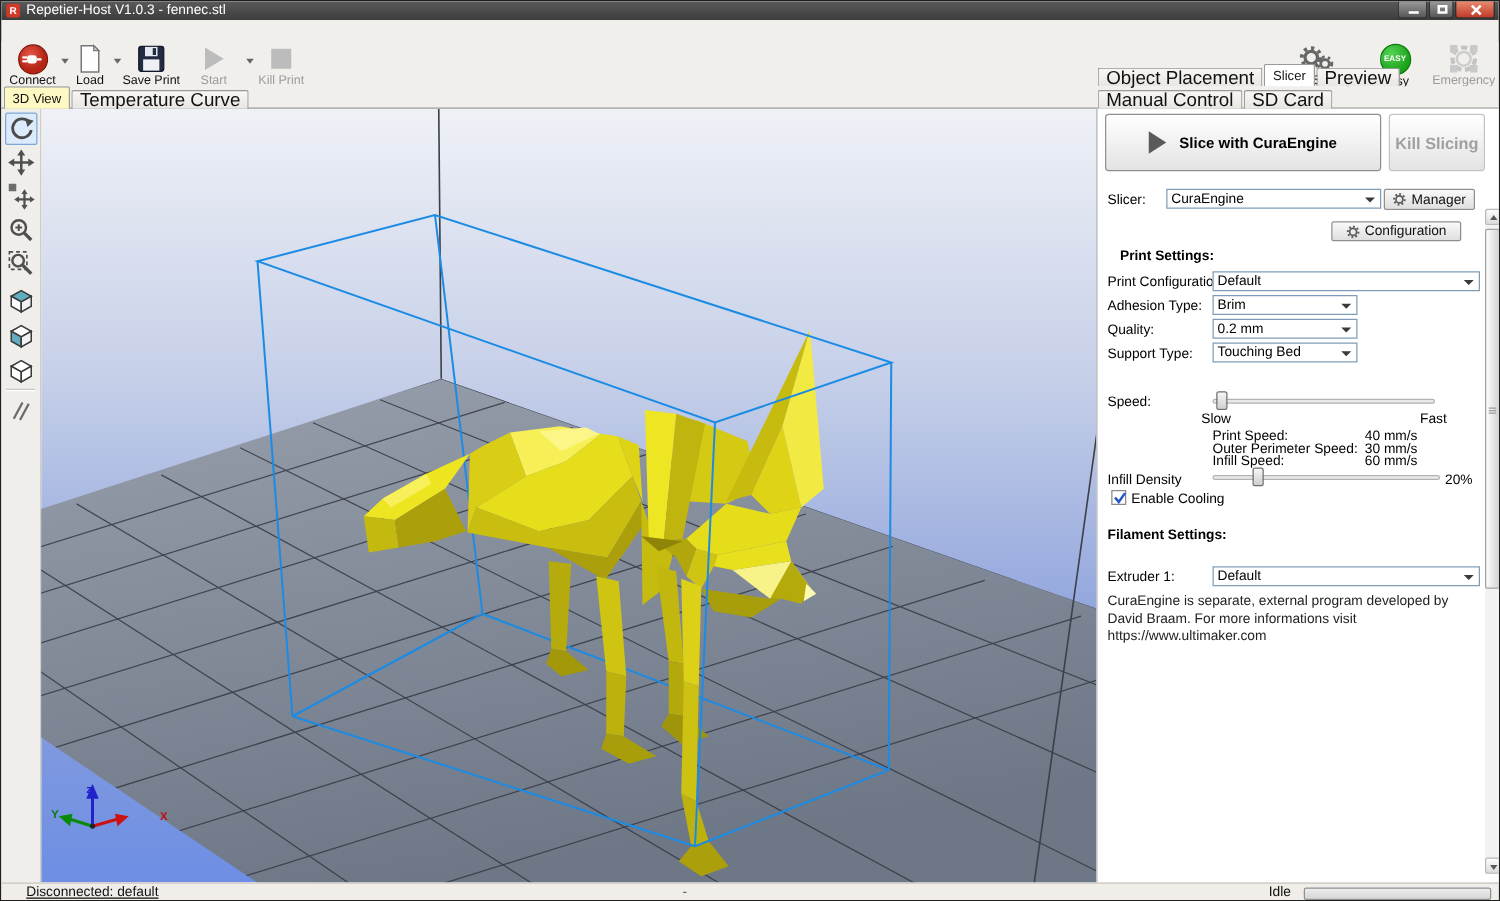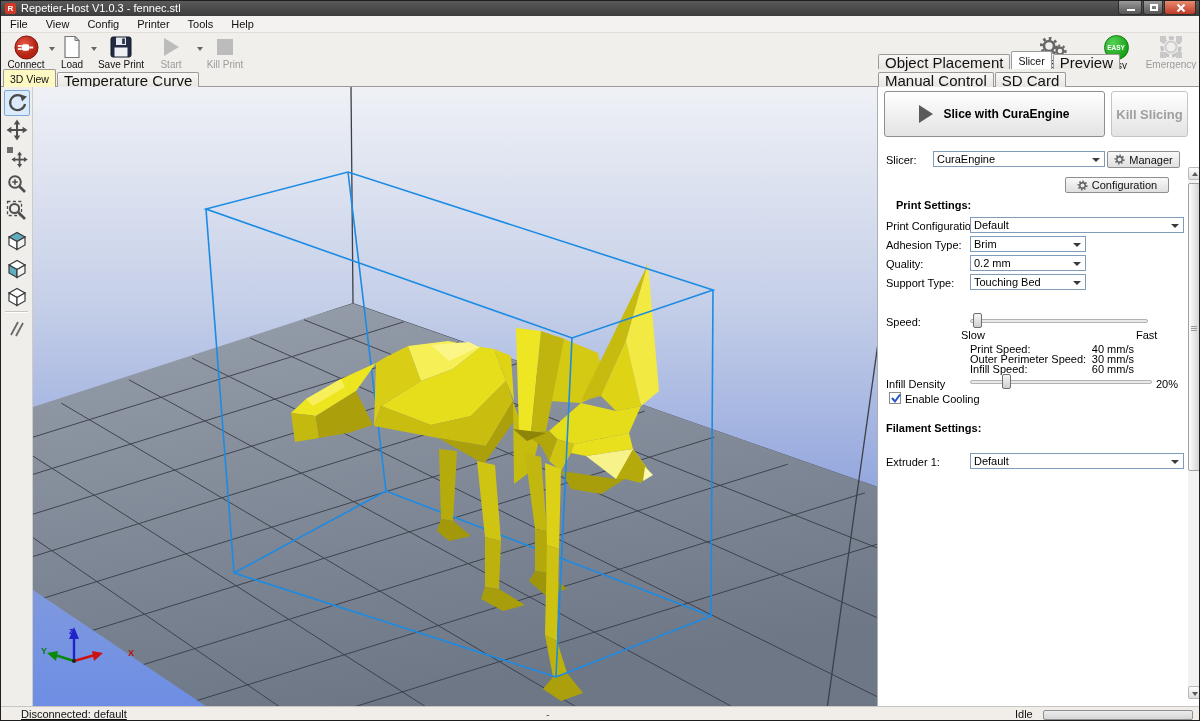--- a/index.html
+++ b/index.html
@@ -124,28 +124,20 @@
       <div class="winbtn max">
           <span class="glyph-max"></span>
         </div>
       <div class="winbtn close">
           <span class="glyph-close-a"></span>
           <span class="glyph-close-b"></span>
         </div>
     </div>
   </div>
 
-  <div class="menubar">
-    <span class="menu-item">File</span>
-    <span class="menu-item">View</span>
-    <span class="menu-item">Config</span>
-    <span class="menu-item">Printer</span>
-    <span class="menu-item">Tools</span>
-    <span class="menu-item">Help</span>
-  </div>
 
   <div class="toolbar">
     <div class="tbtn" style="left:4px;width:42px;">
       <div class="ticon">
         <svg width="25" height="25" viewBox="0 0 26 26">
           <defs>
               <radialGradient id="rg" cx="40%" cy="35%">
                 <stop offset="0%" stop-color="#e8594a"></stop>
                 <stop offset="100%" stop-color="#b52516"></stop>
               </radialGradient>
@@ -517,20 +509,21 @@
     <span class="lbl" style="left:27px;top:306px;">Enable Cooling</span>
 
     <span class="lbl bold" style="left:8px;top:335px;">Filament Settings:</span>
 
     <span class="lbl" style="left:8px;top:369px;">Extruder 1:</span>
     <div class="combo" style="left:92px;top:366px;width:214px;">
       <span class="ctext">Default</span>
       <span class="carrow"></span>
     </div>
 
+    <div class="info-text">CuraEngine is separate, external program developed by David Braam. For more informations visit https://www.ultimaker.com</div>
 
     <div class="vscroll">
       <div class="sb-btn sb-up">
           <span class="sb-arrow-up"></span>
         </div>
       <div class="sb-thumb">
           <span class="sb-grip"></span>
         </div>
       <div class="sb-btn sb-down">
           <span class="sb-arrow-down"></span>

